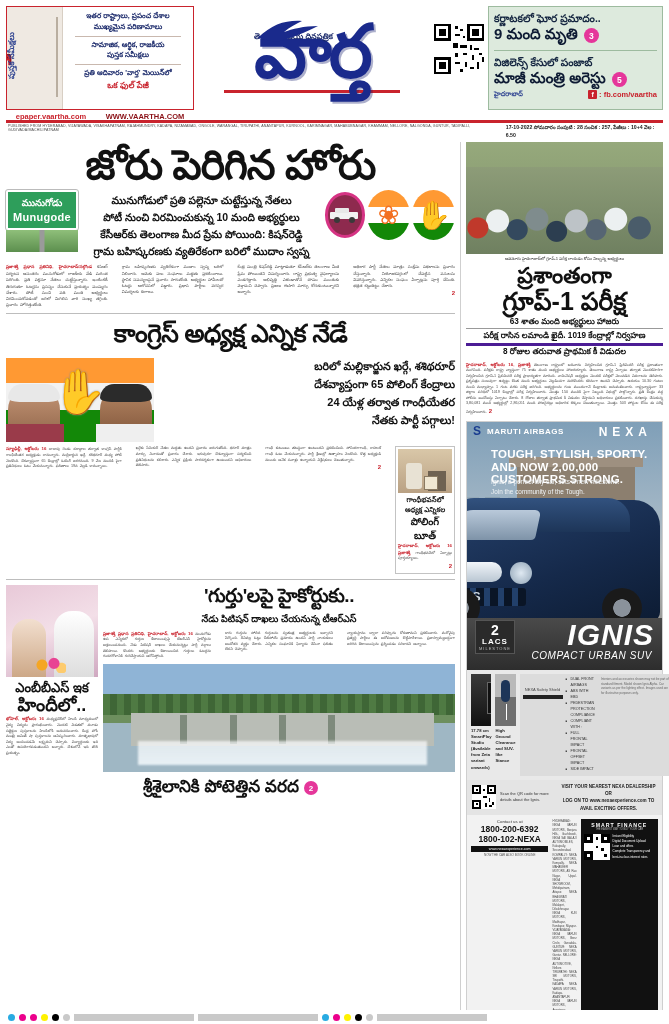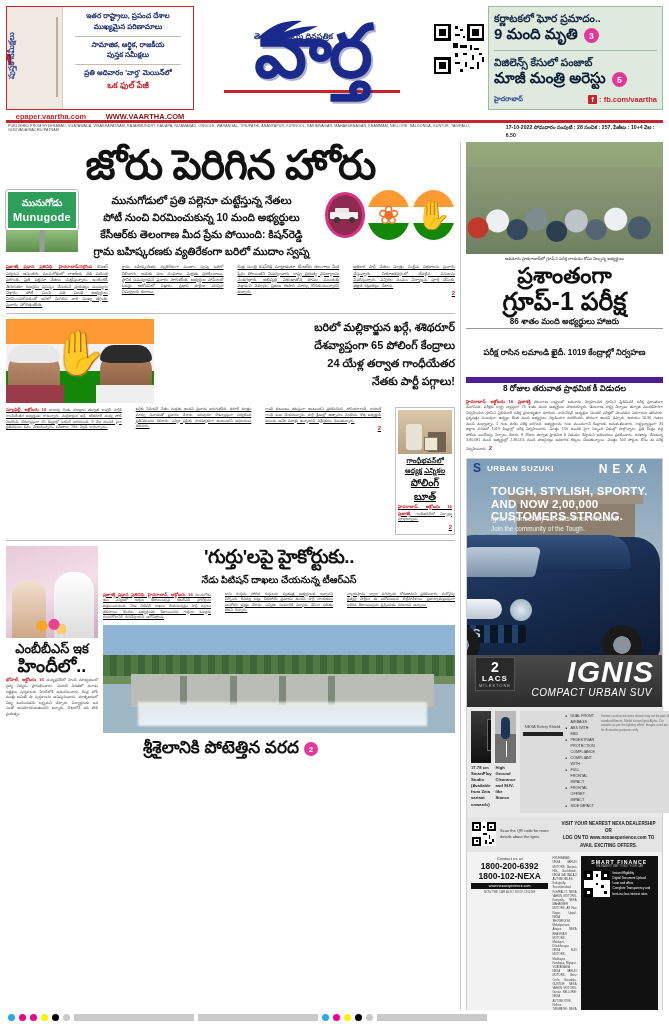--- a/index.html
+++ b/index.html
@@ -56,21 +56,21 @@
 
   .right-news { width:175px; border:1px solid #9dbb9f; background:#ddeadd; padding:4px 5px; height:104px; }
   .rn-line { font-size:10.5px; color:#13243f; font-weight:bold; line-height:1.35; }
   .rn-big { font-size:15px; color:#0d1a33; font-weight:bold; display:flex; align-items:center; gap:6px; }
   .rn-div { height:1px; background:#9dbb9f; margin:4px 0; }
   .pg-badge {
     display:inline-flex; align-items:center; justify-content:center;
     min-width:15px; height:15px; border-radius:50%; background:#e5369a;
     color:#fff; font-size:8.5px; font-weight:bold; padding:0 2px;
   }
-  .rn-foot { display:flex; justify-content:space-between; align-items:center; margin-top:5px; }
+  .rn-foot { display:flex; justify-content:space-between; align-items:center; }
   .rn-foot .city { font-size:6.5px; color:#2a3f8f; font-weight:bold; }
   .fb { display:flex; align-items:center; gap:2px; font-size:7.5px; color:#c9232d; font-weight:bold; }
   .fb-ic { width:9px; height:9px; background:#c9232d; color:#fff; font-size:7px;
            display:flex; align-items:center; justify-content:center; font-weight:bold; border-radius:1px;}
 
   .red-bar { height:3px; background:#c9232d; margin:2px 6px 0 6px; }
   .publine { display:flex; justify-content:space-between; padding:1px 8px 0 8px; }
   .publine .pl { font-size:3.6px; color:#4a4a4a; letter-spacing:.1px; }
   .publine .pr { font-size:5.2px; color:#1a1a1a; font-weight:bold; }
 
@@ -101,21 +101,21 @@
 
   .logos-row { width:130px; display:flex; align-items:center; justify-content:flex-end; gap:2px; }
   .jeep-circle { width:46px; height:46px; border-radius:50%; background:#8e2a4e;
       border:3px solid #d63384; display:flex; align-items:center; justify-content:center; }
   .tri-circle { width:50px; height:50px; border-radius:50%;
       background:linear-gradient(#ff9933 0 34%, #ffffff 34% 66%, #138808 66% 100%);
       display:flex; align-items:center; justify-content:center; }
   .lotus { font-size:26px; color:#f37021; }
   .hand { font-size:28px; }
 
-  .lead-body { display:flex; gap:14px; margin-top:4px;text-decoration:underline; }
+  .lead-body { display:flex; gap:14px; margin-top:4px; }
   .lead-body .c { flex:1; }
   .byline { font-weight:bold; color:#c9232d; font-size:4.4px; }
 
   .greek { font-size:4.1px; color:#4d4d4d; line-height:1.52; text-align:justify; word-spacing:1px; }
   .greek.sm { font-size:3.7px; line-height:1.5; }
   .arrow-pg { color:#c9232d; font-weight:bold; font-size:6px; text-align:right; }
 
   .hr-thin { height:1px; background:#bdbdbd; margin:5px 0; }
 
   
@@ -186,21 +186,21 @@
       radial-gradient(circle at 56% 62%, #bdc3c7 11px, transparent 12px),
       radial-gradient(circle at 66% 72%, #566573 10px, transparent 11px),
       radial-gradient(circle at 76% 60%, #ecf0f1 11px, transparent 12px),
       radial-gradient(circle at 88% 70%, #4a5c6a 11px, transparent 12px),
       linear-gradient(#8d9c78,#6f8060);
   }
   .g1-cap { font-size:4.2px; color:#333; text-align:center; padding:2px 0; }
   .g1-head { font-size:22px; font-weight:bold; color:#111; text-align:center; line-height:1.1; }
   .g1-head .l2 { font-size:25px; }
   .g1-sub { font-size:8.2px; font-weight:bold; color:#111; text-align:center; line-height:1.5; }
-  .g1-sub .u { border-top:1px solid #999; border-bottom:6px solid #4c1d95; display:block; padding:18px 0; }
+  .g1-sub .u { border-top:1px solid #999; border-bottom:3px solid #4c1d95; display:block; padding:1px 0; }
 
   
   .ad { margin-top:5px; border:1px solid #cfcfcf; }
   .ad-top { position:relative; height:196px; overflow:hidden;
       background:linear-gradient(#7f9fb8 0%, #9fb4c4 42%, #b9bdbd 70%, #9b9b99 100%); }
   .ad-brand { position:absolute; left:6px; top:4px; display:flex; align-items:center; gap:3px;
       color:#fff; font-size:8px; font-weight:bold; letter-spacing:.5px; }
   .suz-s { width:11px; height:11px; color:#1a3d8f; font-size:12px; font-weight:bold; line-height:11px; }
   .ad-nexa { position:absolute; right:10px; top:3px; color:#fff; font-size:12px; letter-spacing:5px; font-weight:bold; }
   .ad-h1 { position:absolute; left:24px; top:26px; color:#fff; font-size:11.5px; font-weight:bold; letter-spacing:.2px; }
@@ -466,20 +466,21 @@
               అధికార పార్టీ నేతలు మాత్రం సంక్షేమ పథకాలను ప్రచారం చేస్తున్నారు. నియోజకవర్గంలో చేపట్టిన పనులను వివరిస్తున్నారు. ఎన్నికల సంఘం ఏర్పాట్లను పూర్తి చేసింది. భద్రత కట్టుదిట్టం చేశారు.
               <div class="arrow-pg">2</div>
             </div>
           </div>
         </div>
       </div>
 
       <div class="hr-thin"></div>
 
       <div>
+        <div class="cong-head">కాంగ్రెస్ అధ్యక్ష ఎన్నిక నేడే</div>
         <div class="cong-row">
           <div class="cong-photo">
             <div class="hand-lg">✋</div>
             <div class="face l">
               <div class="hair"></div>
               <div class="shirt"></div>
             </div>
             <div class="face r">
               <div class="hair"></div>
               <div class="shirt"></div>
@@ -595,37 +596,37 @@
       <div class="g1-photo">
         <div class="crowd"></div>
       </div>
       <div class="g1-cap">అవనూరు హైదరాబాద్‌లో గ్రూప్-1 పరీక్ష రాయడం కోసం నిల్చున్న అభ్యర్థులు</div>
 
       <div class="g1-head">
         <div>ప్రశాంతంగా</div>
         <div class="l2">గ్రూప్-1 పరీక్ష</div>
       </div>
       <div class="g1-sub">
-        <div>86 శాతం మంది అభ్యర్థులు హాజరు</div>
+        <div>63 శాతం మంది అభ్యర్థులు హాజరు</div>
         <div class="u">పరీక్ష రాసిన లమాండి ఖైదీ. 1019 కేంద్రాల్లో నిర్వహణ</div>
         <div>8 రోజుల తరువాత ప్రాథమిక కీ విడుదల</div>
       </div>
       <div class="greek sm" style="margin-top:3px;">
         <span class="byline">హైదరాబాద్, అక్టోబరు 16, ప్రజాశక్తి</span>
         తెలంగాణ రాష్ట్రంలో ఆదివారం నిర్వహించిన గ్రూప్-1 ప్రిలిమినరీ పరీక్ష ప్రశాంతంగా ముగిసింది. పరీక్షకు రాష్ట్ర వ్యాప్తంగా 75 శాతం మంది అభ్యర్థులు హాజరయ్యారు. తెలంగాణ రాష్ట్ర ఏర్పాటు తర్వాత మొదటిసారిగా నిర్వహించిన గ్రూప్-1 ప్రిలిమినరీ పరీక్ష ప్రాధాన్యతగా మారింది. నామినేషన్ అధ్యక్షుల మొదటి పరీక్షలో వెలువడిన వివరాలను తెలిపారు. ప్రశ్నపత్రం సులువుగా ఉన్నట్టు కొంత మంది అభ్యర్థులు వెల్లడించగా మరికొందరు కఠినంగా ఉందని చెప్పారు. ఉదయం 10.30 గంటల నుంచి మధ్యాహ్నం 1 గంట వరకు పరీక్ష జరిగింది. అభ్యర్థులను గంట ముందుగానే కేంద్రాలకు అనుమతించారు. రాష్ట్రవ్యాప్తంగా 33 జిల్లాల పరిధిలో 1019 కేంద్రాల్లో పరీక్ష నిర్వహించారు. మొత్తం 150 మందికి పైగా సిబ్బంది విధుల్లో పాల్గొన్నారు. ప్రతి కేంద్రం వద్ద పోలీసు బందోబస్తు ఏర్పాటు చేశారు. 8 రోజుల తర్వాత ప్రాథమిక కీ విడుదల చేస్తామని అధికారులు ప్రకటించారు. దరఖాస్తు చేసుకున్న 3,80,081 మంది అభ్యర్థుల్లో 2,86,051 మంది హాజరైనట్లు అధికారిక లెక్కలు చెబుతున్నాయి. మొత్తం 503 పోస్టుల కోసం ఈ పరీక్ష నిర్వహించారు.
         <span class="arrow-pg">2</span>
       </div>
 
       <div class="ad">
         <div class="ad-top">
           <div class="skyline"></div>
           <div class="monument"></div>
           <div class="ad-brand">
             <span class="suz-s">S</span>
-            <span>URBAN SUZUKI</span>
+            <span>MARUTI AIRBAGS</span>
           </div>
           <div class="ad-nexa">NEXA</div>
           <div class="ad-h1">TOUGH, STYLISH, SPORTY.</div>
           <div class="ad-h2">AND NOW 2,00,000 CUSTOMERS STRONG.</div>
           <div class="ad-p">
             <div>Ignis, a perfect city car, sets a new milestone.</div>
             <div>Join the community of the Tough.</div>
           </div>
           <div class="ad-tag">CREATE. INSPIRE.</div>
           <div class="cone"></div>

